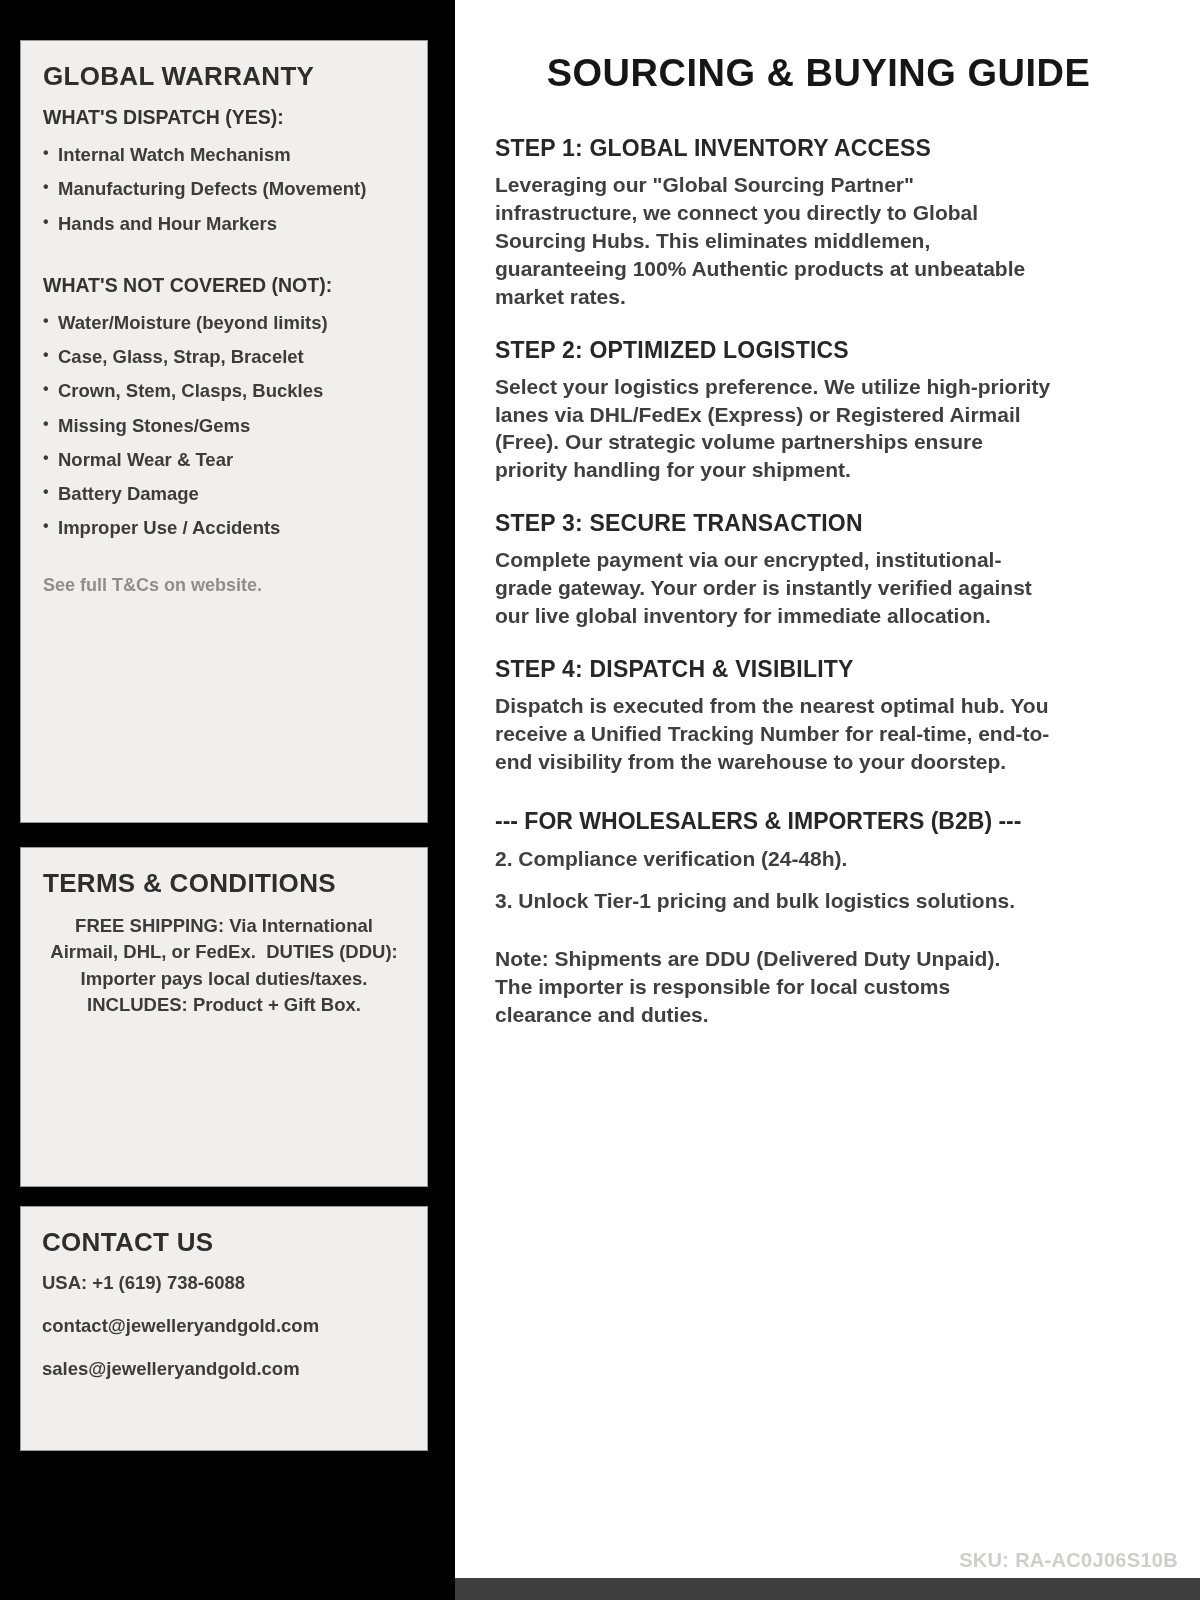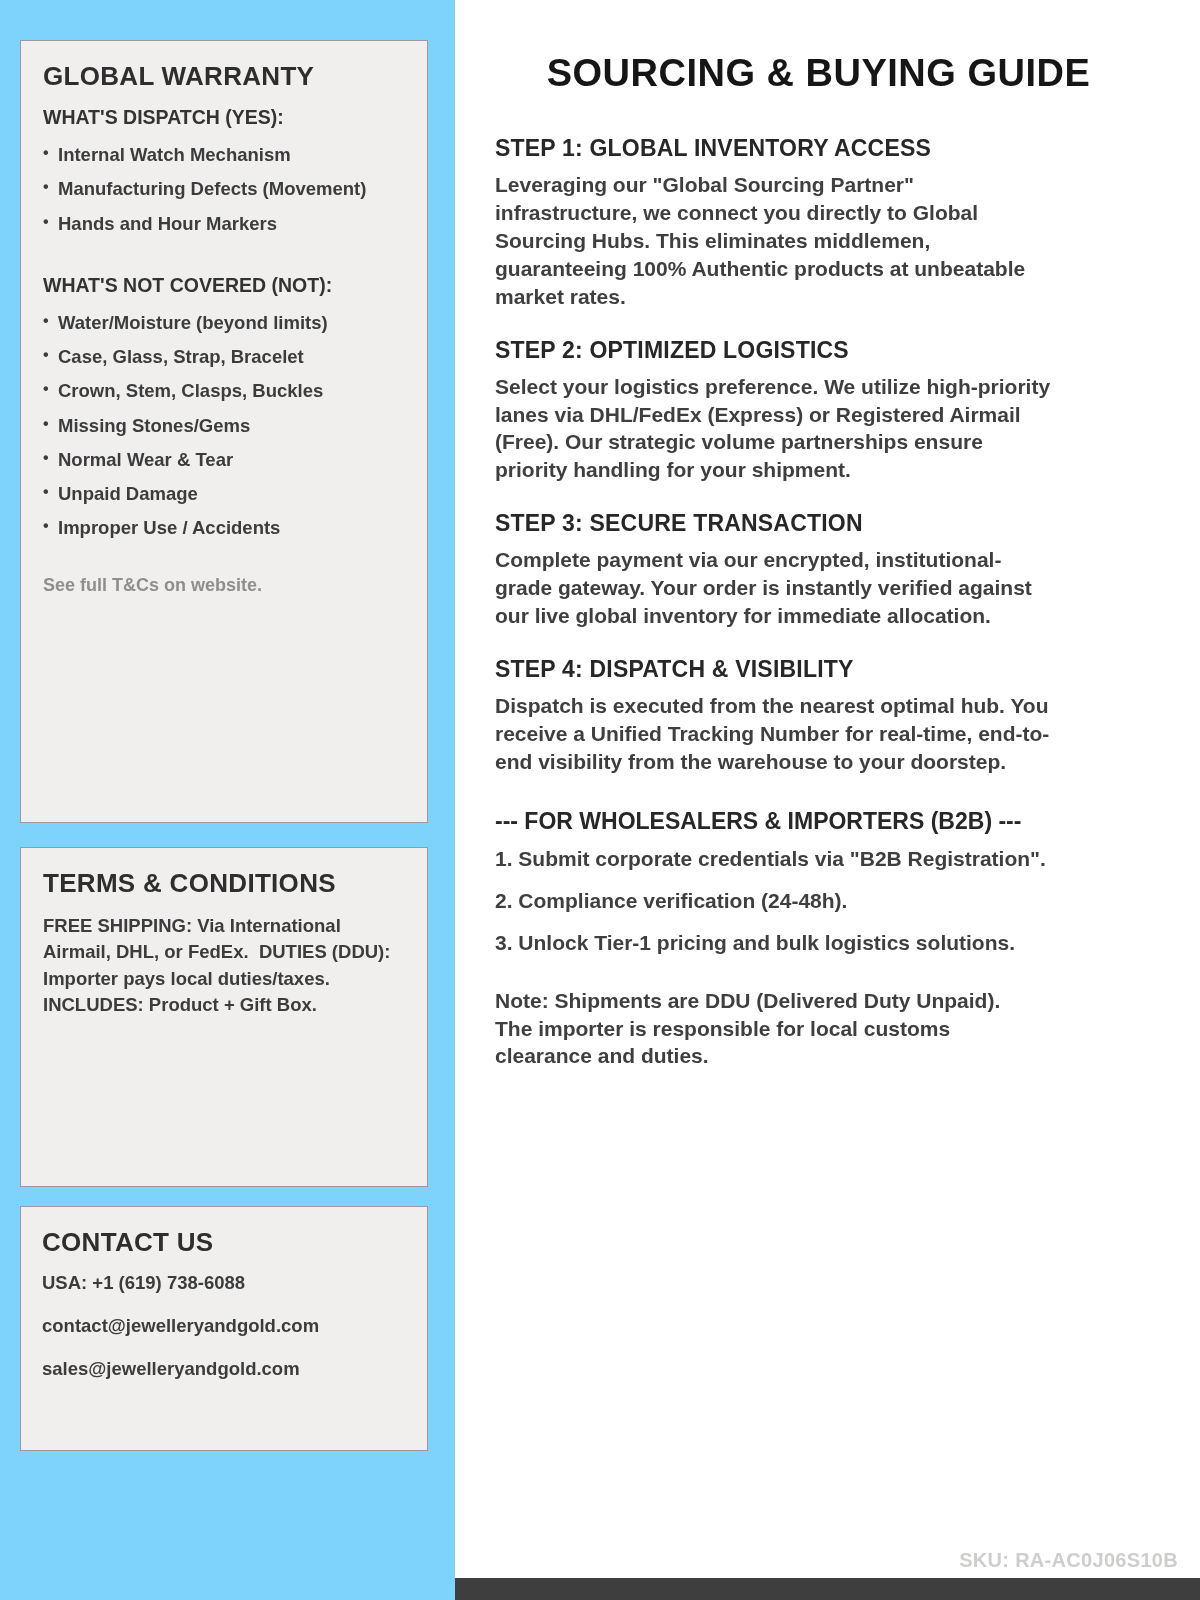--- a/index.html
+++ b/index.html
@@ -9,21 +9,21 @@
     background:#ffffff;
     font-family:"Liberation Sans", sans-serif;
     color:#3c3c3c;
     overflow:hidden;
   }
 
   
   .sidebar {
     position:absolute; left:0; top:0;
     width:455px; height:1600px;
-    background:#7dd3fc;
+    background:#000000;
     padding:40px 27px 0 20px;
   }
   .panel {
     background:#f0efee;
     border:1px solid #9a9a9a;
     padding:20px 22px;
     margin-bottom:24px;
   }
   .panel-warranty { height:783px; }
   .panel-terms    { height:340px; margin-bottom:19px; }
@@ -52,20 +52,21 @@
   }
   .mt-gap { margin-top:40px; }
   .footnote {
     margin-top:36px;
     font-size:18px; font-weight:600; color:#8f8e8d;
   }
   .terms-body {
     font-size:18.5px; font-weight:bold; color:#3c3c3c;
     line-height:1.42;
     white-space:pre-wrap;
+    text-align:center;
   }
   .contact-line {
     font-size:18.5px; font-weight:bold; color:#3c3c3c;
     margin-bottom:21px;
   }
 
   
   .main {
     position:absolute; left:455px; top:0;
     width:745px; height:1600px;
@@ -135,21 +136,21 @@
       <li>Hands and Hour Markers</li>
     </ul>
 
     <div class="sub-heading mt-gap">WHAT'S NOT COVERED (NOT):</div>
     <ul class="bullet-list">
       <li>Water/Moisture (beyond limits)</li>
       <li>Case, Glass, Strap, Bracelet</li>
       <li>Crown, Stem, Clasps, Buckles</li>
       <li>Missing Stones/Gems</li>
       <li>Normal Wear &amp; Tear</li>
-      <li>Unpaid Damage</li>
+      <li>Battery Damage</li>
       <li>Improper Use / Accidents</li>
     </ul>
 
     <p class="footnote">See full T&amp;Cs on website.</p>
   </section>
 
   <section class="panel panel-terms">
     <h2>TERMS &amp; CONDITIONS</h2>
     <p class="terms-body">FREE SHIPPING: Via International Airmail, DHL, or FedEx.  DUTIES (DDU): Importer pays local duties/taxes.  INCLUDES: Product + Gift Box.</p>
   </section>
@@ -182,21 +183,20 @@
     <p class="step-body">Complete payment via our encrypted, institutional-grade gateway. Your order is instantly verified against our live global inventory for immediate allocation.</p>
   </section>
 
   <section class="step">
     <div class="step-heading">STEP 4: DISPATCH &amp; VISIBILITY</div>
     <p class="step-body">Dispatch is executed from the nearest optimal hub. You receive a Unified Tracking Number for real-time, end-to-end visibility from the warehouse to your doorstep.</p>
   </section>
 
   <section>
     <div class="b2b-heading">--- FOR WHOLESALERS &amp; IMPORTERS (B2B) ---</div>
-    <p class="b2b-item">1. Submit corporate credentials via "B2B Registration".</p>
     <p class="b2b-item">2. Compliance verification (24-48h).</p>
     <p class="b2b-item">3. Unlock Tier-1 pricing and bulk logistics solutions.</p>
     <p class="b2b-note">Note: Shipments are DDU (Delivered Duty Unpaid). The importer is responsible for local customs clearance and duties.</p>
   </section>
 
 </main>
 
 <div class="sku">SKU: RA-AC0J06S10B</div>
 <div class="bottom-bar"></div>
 

